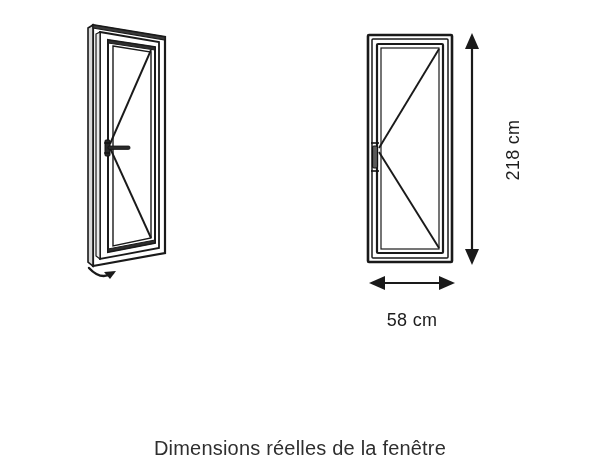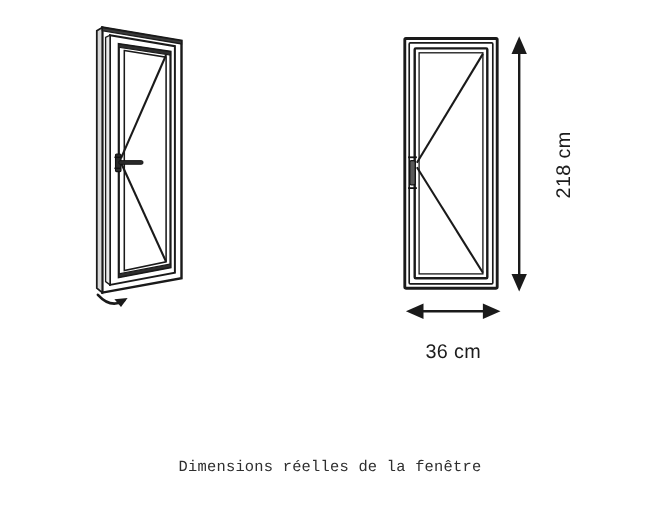--- a/index.html
+++ b/index.html
@@ -41,24 +41,24 @@
 
   #label-width {
     left: 412px;
     top: 320px;
     transform: translate(-50%, -50%);
   }
 
   #caption {
     position: absolute;
     left: 300px;
-    top: 425px;
+    top: 448px;
     transform: translate(-50%, -50%);
-    font-family: Liberation Mono, monospace;
-    font-size: 14px;
+    font-family: Liberation Sans, sans-serif;
+    font-size: 20px;
     color: #2f2f2f;
     white-space: nowrap;
     letter-spacing: 0.2px;
   }
 </style>
 </head>
 <body>
 
 <svg class="canvas" viewBox="0 0 600 466" xmlns="http://www.w3.org/2000/svg">
 
@@ -131,15 +131,15 @@
     <g>
       <line x1="378" y1="283" x2="446" y2="283" stroke="#1a1a1a" stroke-width="2.2"></line>
       <polygon points="369,283 385,276 385,290" fill="#1a1a1a"></polygon>
       <polygon points="455,283 439,276 439,290" fill="#1a1a1a"></polygon>
     </g>
   </g>
 </svg>
 
 <div class="dim-label" id="label-height">218 cm</div>
 
-<div class="dim-label" id="label-width">36 cm</div>
+<div class="dim-label" id="label-width">58 cm</div>
 
 <div id="caption">Dimensions réelles de la fenêtre</div>
 
 </body></html>

